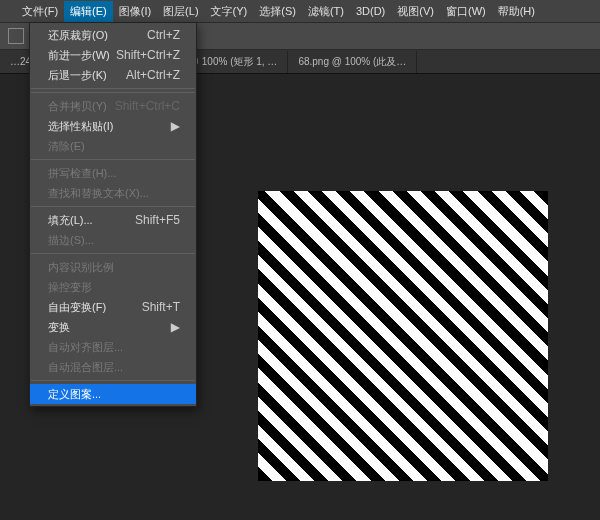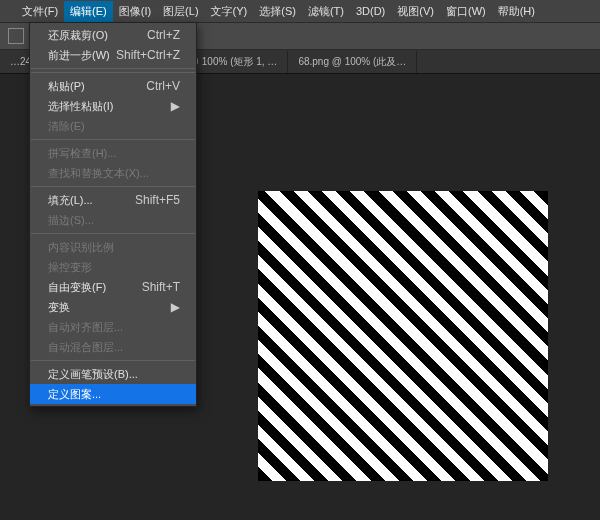--- a/index.html
+++ b/index.html
@@ -64,25 +64,29 @@
 
 <div class="dropdown" id="edit-dropdown">
     <div class="mi">
       <span>还原裁剪(O)</span>
       <span class="sc">Ctrl+Z</span>
     </div>
     <div class="mi">
       <span>前进一步(W)</span>
       <span class="sc">Shift+Ctrl+Z</span>
     </div>
+    <div class="mi">
+      <span>后退一步(K)</span>
+      <span class="sc">Alt+Ctrl+Z</span>
+    </div>
     <div class="sep"></div>
     <div class="sep"></div>
-    <div class="mi">
-      <span>粘贴(P)</span>
-      <span class="sc">Ctrl+V</span>
+    <div class="mi disabled">
+      <span>合并拷贝(Y)</span>
+      <span class="sc">Shift+Ctrl+C</span>
     </div>
     <div class="mi">
       <span>选择性粘贴(I)</span>
       <span class="sc">▶</span>
     </div>
     <div class="mi disabled">
       <span>清除(E)</span>
       <span class="sc"></span>
     </div>
     <div class="sep"></div>
@@ -121,21 +125,17 @@
     </div>
     <div class="mi disabled">
       <span>自动对齐图层...</span>
       <span class="sc"></span>
     </div>
     <div class="mi disabled">
       <span>自动混合图层...</span>
       <span class="sc"></span>
     </div>
     <div class="sep"></div>
-    <div class="mi">
-      <span>定义画笔预设(B)...</span>
-      <span class="sc"></span>
-    </div>
     <div class="mi highlight">
       <span>定义图案...</span>
       <span class="sc"></span>
     </div>
   </div>
 
 </body></html>

